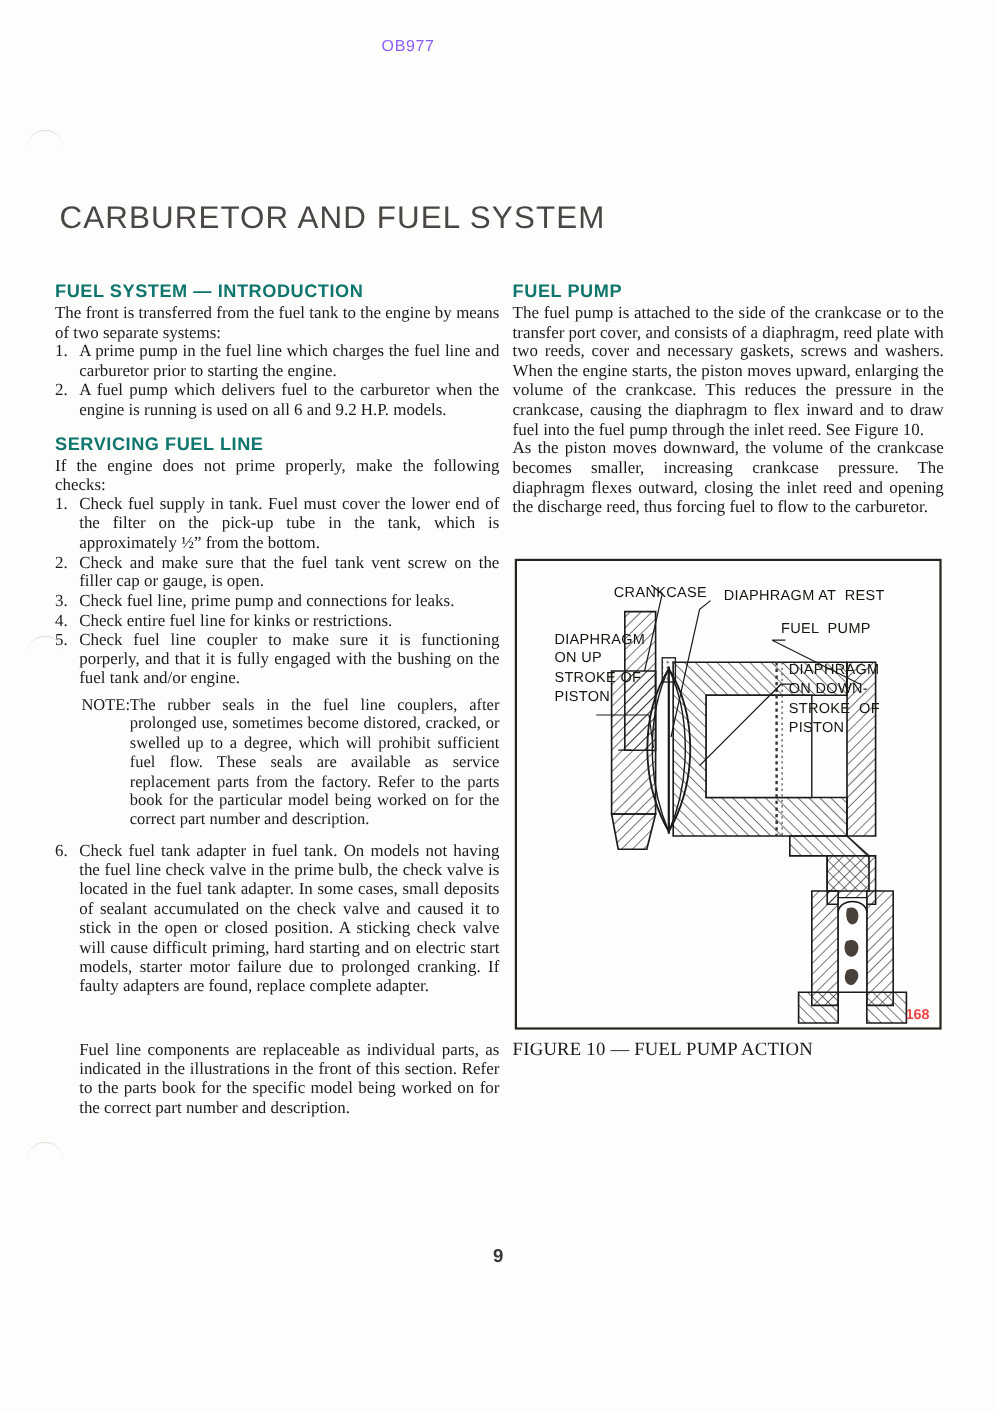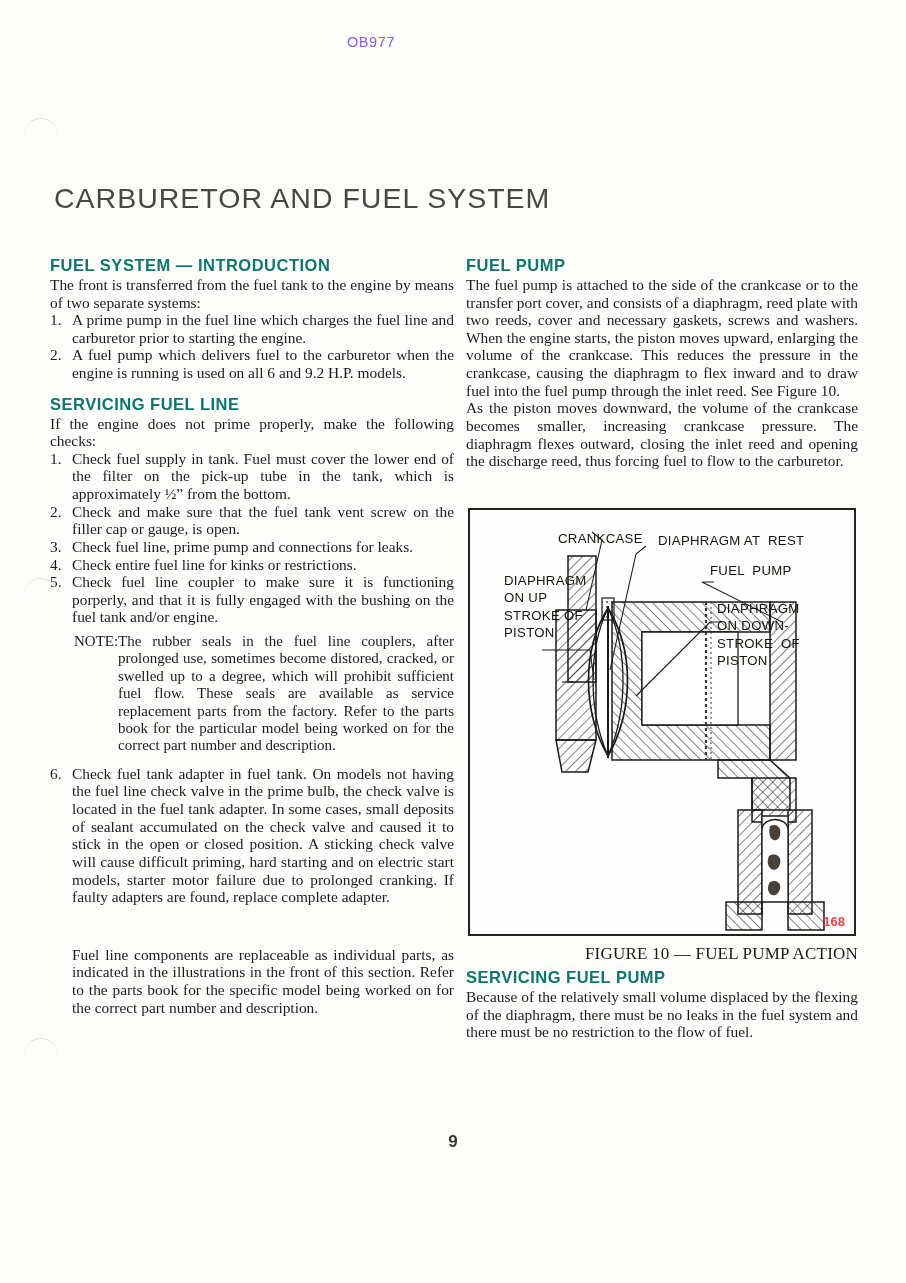--- a/index.html
+++ b/index.html
@@ -139,21 +139,21 @@
   .lbl-diaph-rest  { left: 188px; top: 22px; }
   .lbl-fuel-pump   { left: 240px; top: 52px; }
   .lbl-diaph-up    { left: 34px;  top: 62px; }
   .lbl-diaph-down  { left: 247px; top: 90px; }
 
   .figure-caption {
     position: absolute;
     left: 466px;
     top: 944px;
     width: 392px;
-    text-align: right;
+    text-align: left;
     font-size: 17px;
     letter-spacing: 0.2px;
     color: #1b1917;
   }
 
   .after-fig {
     position: absolute;
     left: 466px;
     top: 968px;
     width: 392px;
@@ -346,20 +346,16 @@
     <div class="fig-label lbl-diaph-down">DIAPHRAGM
 ON DOWN-
 STROKE  OF
 PISTON</div>
 
     <div class="fig-num">168</div>
   </div>
 
   <div class="figure-caption">FIGURE 10 — FUEL PUMP ACTION</div>
 
-  <div class="after-fig">
-    <h2 class="sec">SERVICING FUEL PUMP</h2>
-    <p class="body">Because of the relatively small volume displaced by the flexing of the diaphragm, there must be no leaks in the fuel system and there must be no restriction to the flow of fuel.</p>
-  </div>
 
   <div class="page-number">9</div>
 
 </div>
 
 </body></html>

